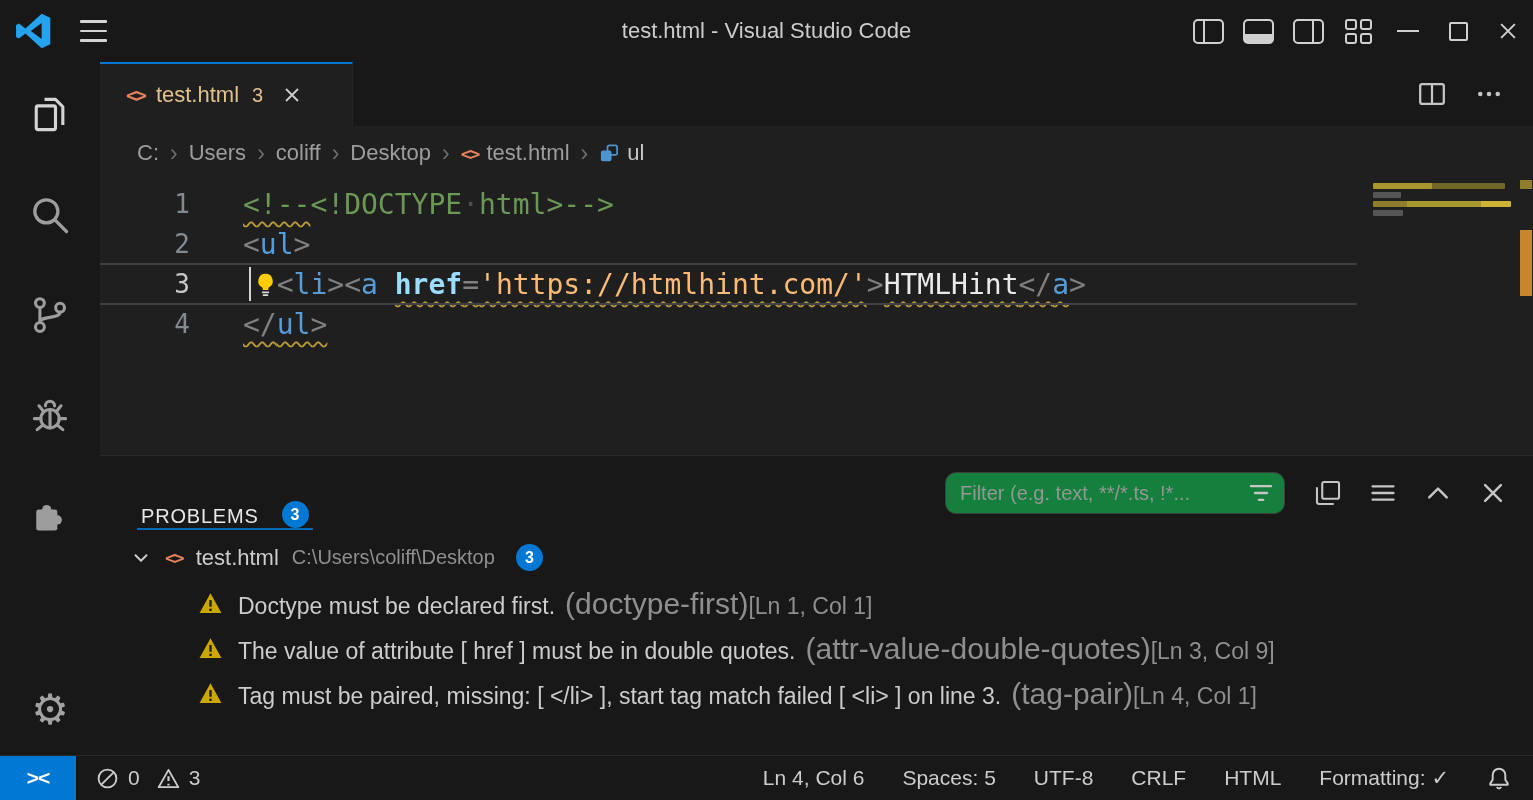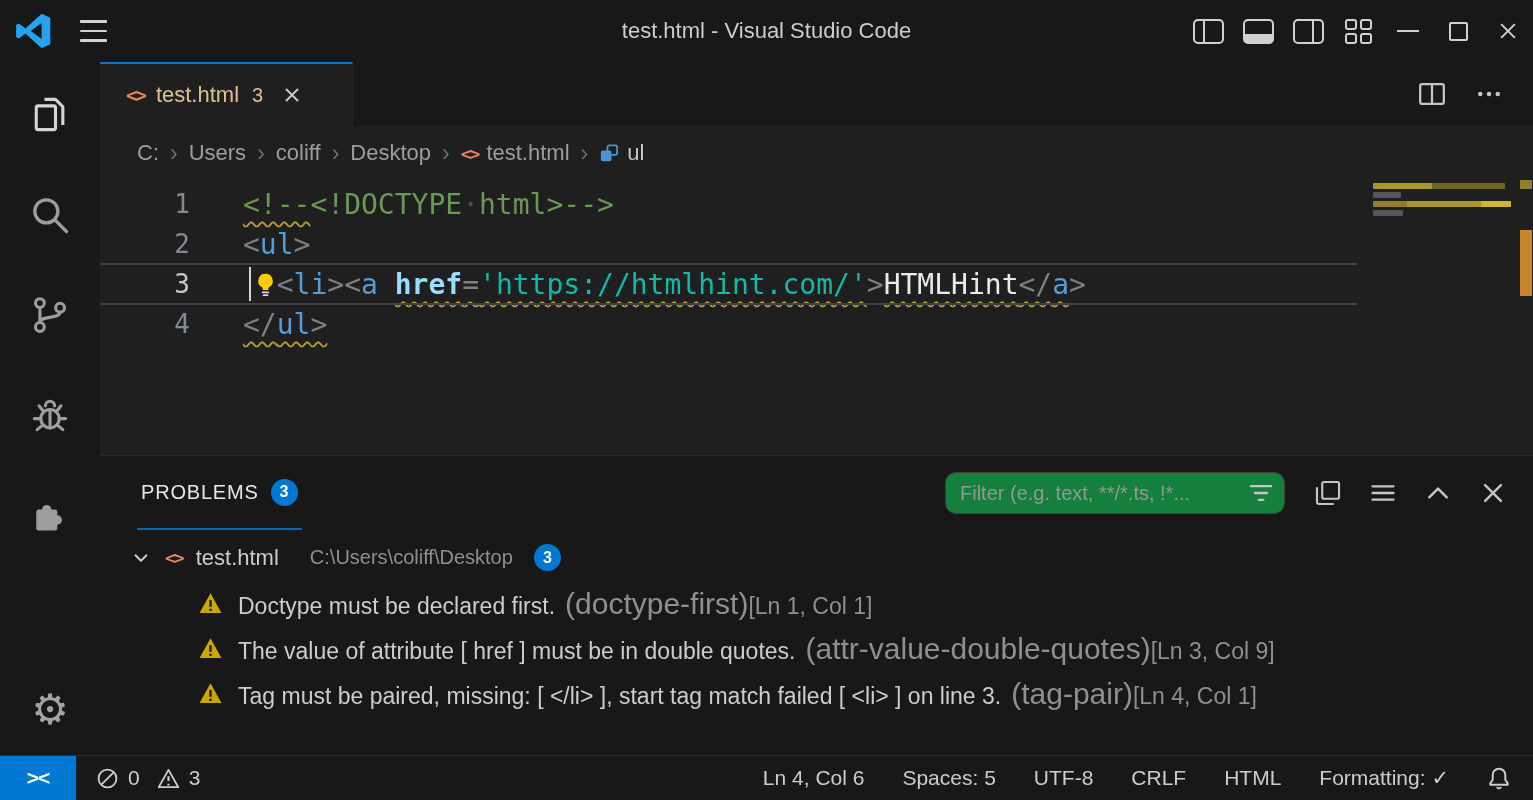--- a/index.html
+++ b/index.html
@@ -57,49 +57,49 @@
   .g-active{color:#c6c6c6}
   .codetext{white-space:pre}
   .code-row.active::before{content:"";position:absolute;left:0;right:176px;top:-1px;bottom:-1px;
     border-top:2px solid #3f3f46;border-bottom:2px solid #3f3f46;pointer-events:none}
   .cursor{position:absolute;left:149px;top:3px;width:2px;height:34px;background:#d4d4d4}
   .bulb{position:absolute;left:153px;top:8px;width:25px;height:25px;cursor:pointer}
   .tok-comment{color:#6a9955}
   .tok-punct{color:#808080}
   .tok-tag{color:#569cd6}
   .tok-attr{color:#9cdcfe;font-weight:bold}
-  .tok-string{color:#14b8a6}
+  .tok-string{color:#fdba74}
   .tok-text{color:#eaeaea;font-weight:normal}
   .tok-plain{color:#d4d4d4}
   .tok-ws{color:#4f4f4f}
   .sq{text-decoration-line:underline;text-decoration-style:wavy;text-decoration-color:#b89a37;
     text-decoration-thickness:2px;text-underline-offset:7px;text-decoration-skip-ink:none}
 
   .minimap{position:absolute;top:2px;right:18px;width:142px;height:120px;pointer-events:none}
   .mm-bar{position:absolute;height:6px;border-radius:1px}
   .ruler{position:absolute;top:0;right:0;width:14px;height:100%;pointer-events:none}
   .ruler-mark{position:absolute;right:1px;width:12px}
 
   
   .panel{height:300px;background:#181818;border-top:1px solid #2b2b2b;flex-shrink:0;display:flex;flex-direction:column}
   .panel-header{height:74px;display:flex;align-items:center;padding:0 26px 0 37px;flex-shrink:0}
-  .panel-tab{height:100%;display:flex;align-items:center;gap:12px;border-bottom:2.5px solid rgba(0,120,212,.85);padding:0 4px;cursor:pointer}
+  .panel-tab{height:100%;display:flex;align-items:flex-end;gap:23px;border-bottom:2.5px solid rgba(0,120,212,.85);padding:0 4px;cursor:pointer}
   .panel-title{color:#e7e7e7;font-size:20px;letter-spacing:.8px}
   .badge{min-width:27px;height:27px;border-radius:14px;background:#0078d4;color:#fff;font-size:16px;font-weight:bold;
     display:flex;align-items:center;justify-content:center;padding:0 6px}
   .filter-box{margin-left:auto;width:340px;height:42px;background:#15803d;border:1px solid #3f3f3f;border-radius:11px;
     display:flex;align-items:center;padding:0 10px 0 14px}
   .filter-box input{flex:1;min-width:0;background:transparent;border:none;outline:none;color:#cccccc;font-size:20px;font-family:inherit}
   .filter-box input::placeholder{color:#969696}
   .panel-actions{display:flex;align-items:center;gap:27px;margin-left:29px}
   .pa-icon{cursor:pointer;display:flex;align-items:center}
   .panel-body{padding-top:4px}
   .tree-row{height:47px;display:flex;align-items:center;padding-left:30px;gap:13px;cursor:pointer}
   .tree-file{color:#cccccc;font-size:22px}
-  .tree-path{color:#8f8f8f;font-size:20px;margin-left:18px}
+  .tree-path{color:#8f8f8f;font-size:20px;margin-left:0}
   .tree-row .badge{margin-left:8px}
   .problem-row{height:45px;display:flex;align-items:center;padding-left:98px;gap:15px;cursor:pointer}
   .problem-msg{color:#cccccc;font-size:23px}
   .problem-src{color:#8f8f8f;font-size:30px;margin-left:10px}
   .problem-loc{color:#8f8f8f;font-size:23px;}
 
   
   .statusbar{position:absolute;left:0;right:0;bottom:0;height:45px;background:#181818;border-top:1px solid #2b2b2b;
     display:flex;align-items:center;font-size:21px;color:#cccccc;z-index:10}
   .remote{width:76px;height:100%;background:#0078d4;color:#fff;display:flex;align-items:center;justify-content:center;

